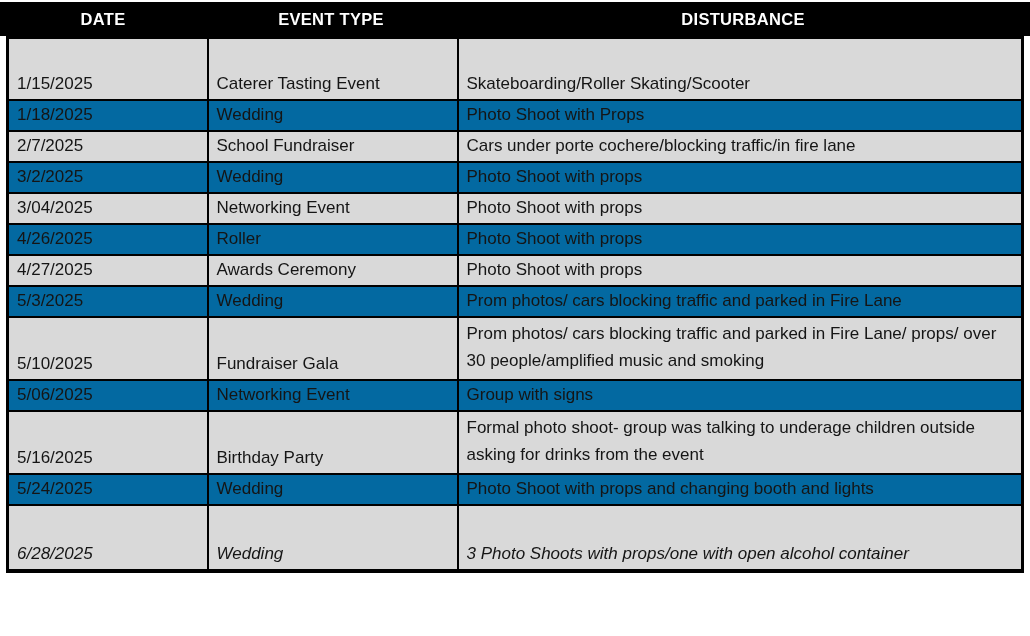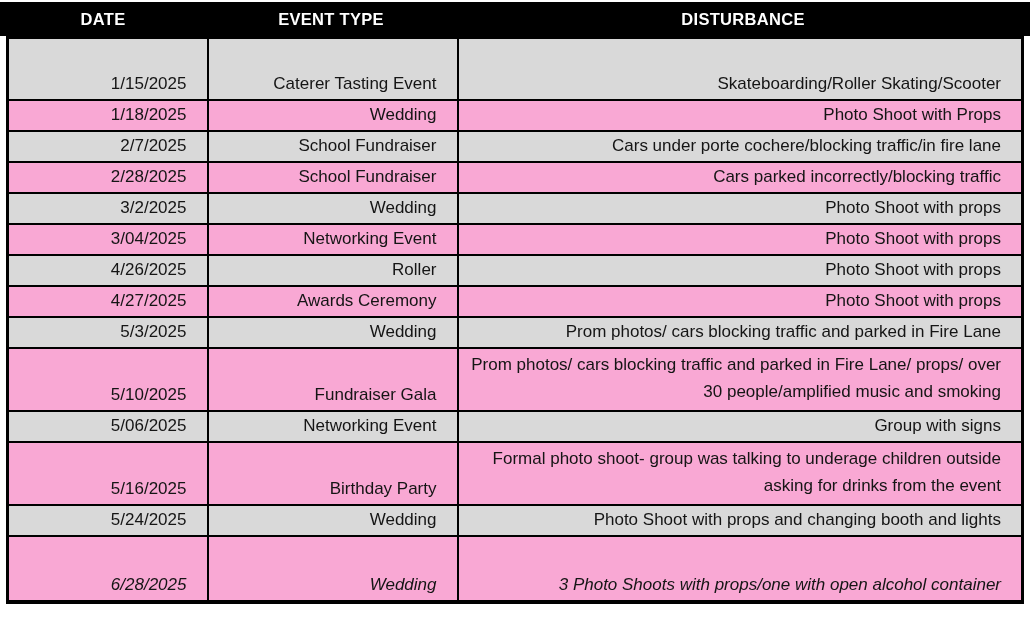--- a/index.html
+++ b/index.html
@@ -39,31 +39,31 @@
     width: 1018px;
     margin: 0 6px;
     border: 3px solid #000000;
     border-bottom-width: 4px;
   }
   col.c1 { width: 200px; }
   col.c2 { width: 250px; }
   col.c3 { width: auto; }
   td {
     border: 2px solid #000000;
-    text-align: right;
+    text-align: left;
     vertical-align: bottom;
     font-size: 17px;
     line-height: 21px;
     color: #151515;
-    padding: 2px 20px 5px 8px;
+    padding: 2px 8px 5px 8px;
     box-sizing: border-box;
     overflow: hidden;
   }
   td.ml { line-height: 27px; }
-  tr        { height: 31px; background: #f9a8d4; }
+  tr        { height: 31px; background: #0369a1; }
   tr:nth-child(odd) { background: #d9d9d9; }
   tr.tall   { height: 62px; }
   tr.xtall  { height: 66px; font-style: italic; }
 </style>
 </head>
 <body>
 
 <div class="page">
 
   <div class="thead">
@@ -86,25 +86,20 @@
       </tr>
       <tr>
         <td>1/18/2025</td>
         <td>Wedding</td>
         <td>Photo Shoot with Props</td>
       </tr>
       <tr>
         <td>2/7/2025</td>
         <td>School Fundraiser</td>
         <td>Cars under porte cochere/blocking traffic/in fire lane</td>
-      </tr>
-      <tr>
-        <td>2/28/2025</td>
-        <td>School Fundraiser</td>
-        <td>Cars parked incorrectly/blocking traffic</td>
       </tr>
       <tr>
         <td>3/2/2025</td>
         <td>Wedding</td>
         <td>Photo Shoot with props</td>
       </tr>
       <tr>
         <td>3/04/2025</td>
         <td>Networking Event</td>
         <td>Photo Shoot with props</td>

